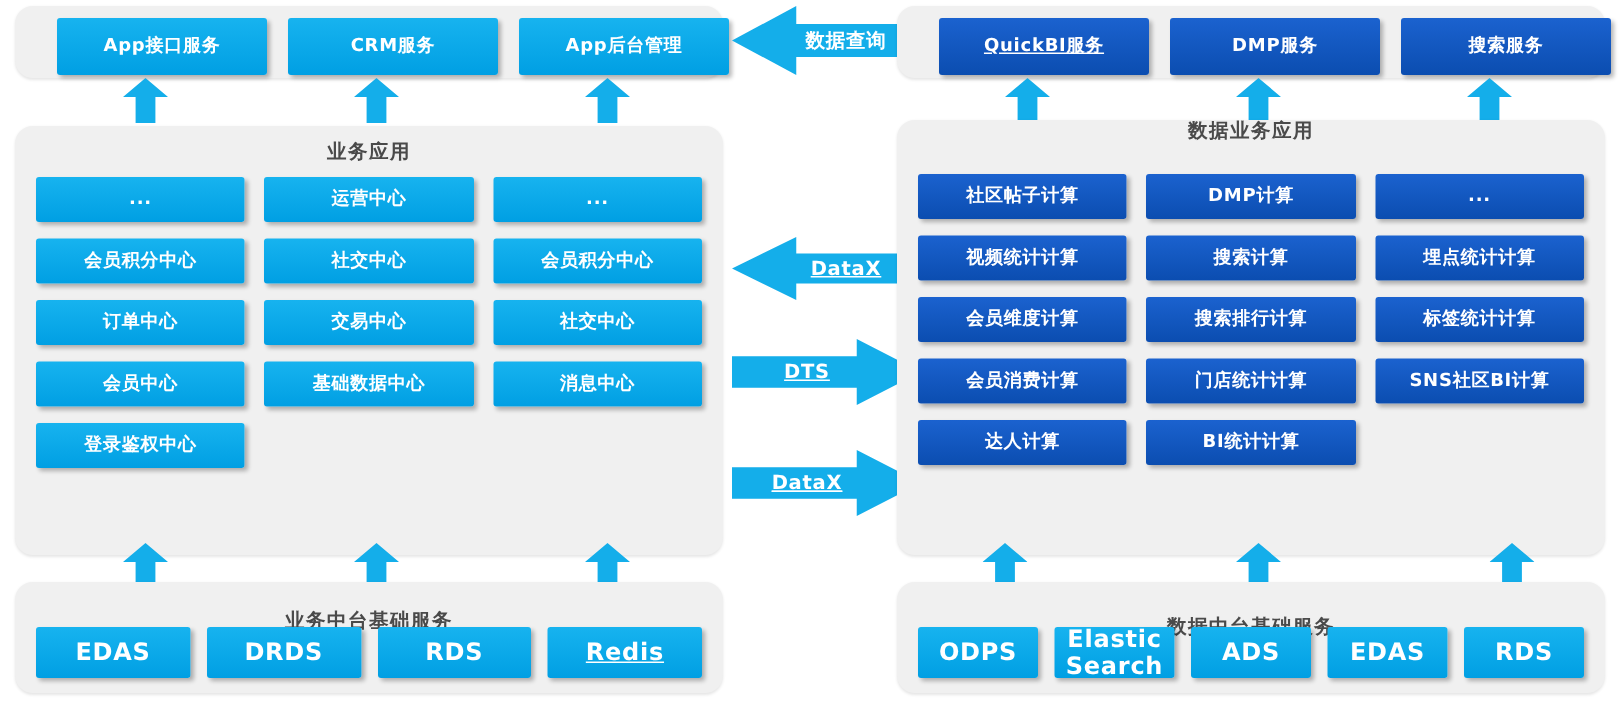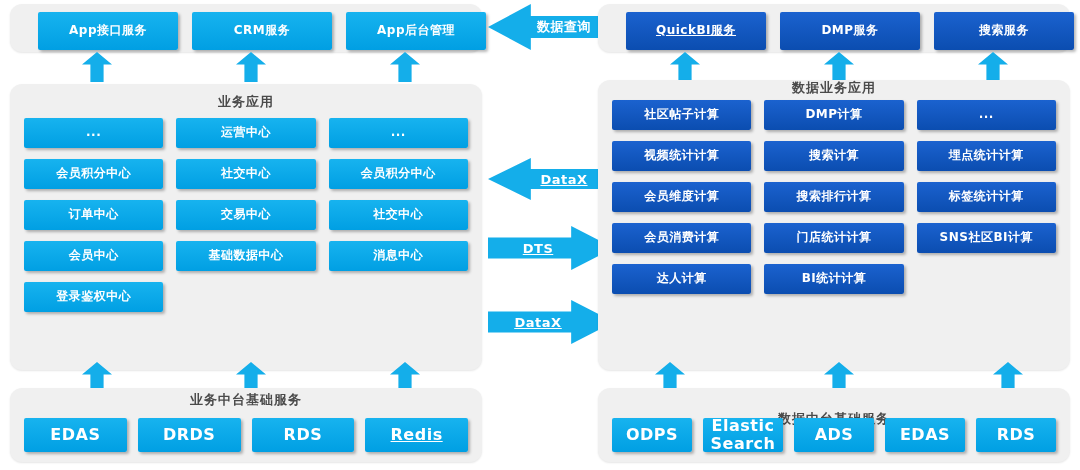--- a/index.html
+++ b/index.html
@@ -183,21 +183,21 @@
           <span>登录鉴权中心</span>
         </div>
     </div>
   </div>
 
   <div class="arrow-up" style="left:82px; top:362px;"></div>
   <div class="arrow-up" style="left:236px; top:362px;"></div>
   <div class="arrow-up" style="left:390px; top:362px;"></div>
 
   <div class="panel" style="left:10px; top:388px; width:472px; height:74px;">
-    <div class="panel-title" style="padding-top:5px;">业务中台基础服务</div>
+    <div class="panel-title" style="padding-top:20px;">业务中台基础服务</div>
     <div class="infra-row" style="left:14px; top:30px; width:444px;">
       <div class="box light">
           <span>EDAS</span>
         </div>
       <div class="box light">
           <span>DRDS</span>
         </div>
       <div class="box light">
           <span>RDS</span>
         </div>
@@ -234,21 +234,21 @@
       <span>搜索服务</span>
     </div>
   </div>
 
   <div class="arrow-up" style="left:670px; top:52px;"></div>
   <div class="arrow-up" style="left:824px; top:52px;"></div>
   <div class="arrow-up" style="left:978px; top:52px;"></div>
 
   <div class="panel" style="left:598px; top:80px; width:472px; height:290px;">
     <div class="panel-title" style="padding-top:1px;">数据业务应用</div>
-    <div class="grid" style="left:14px; top:20px; width:444px;">
+    <div class="grid" style="left:14px; top:36px; width:444px;">
       <div class="box dark">
           <span>社区帖子计算</span>
         </div>
       <div class="box dark">
           <span>DMP计算</span>
         </div>
       <div class="box dark">
           <span>...</span>
         </div>
       <div class="box dark">

